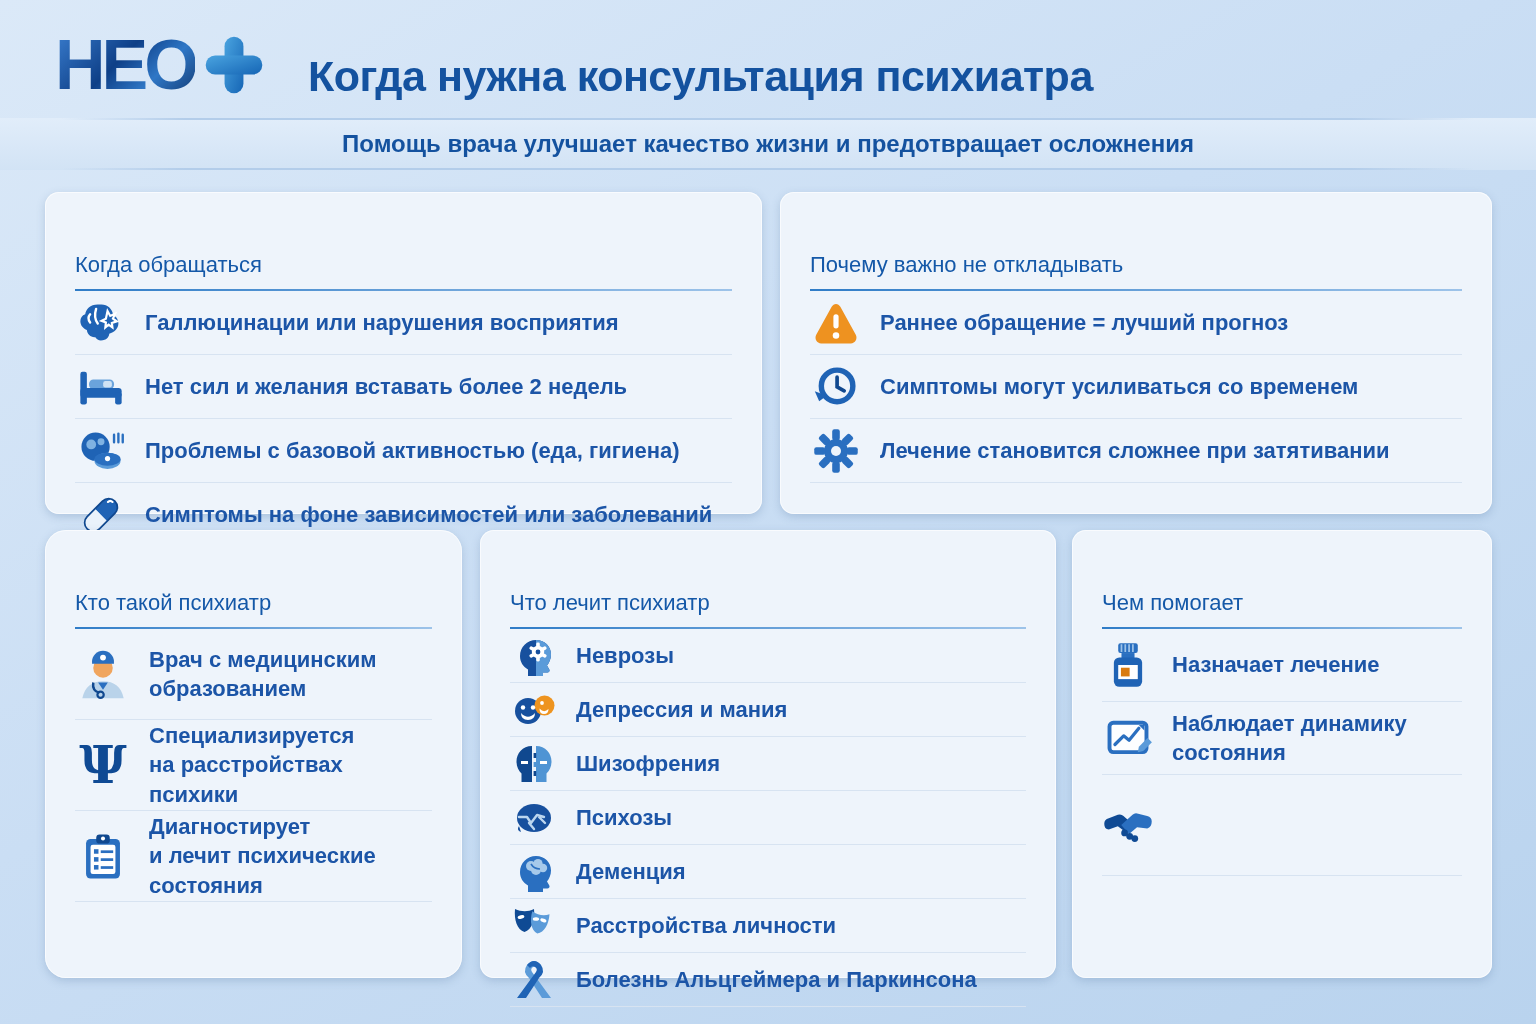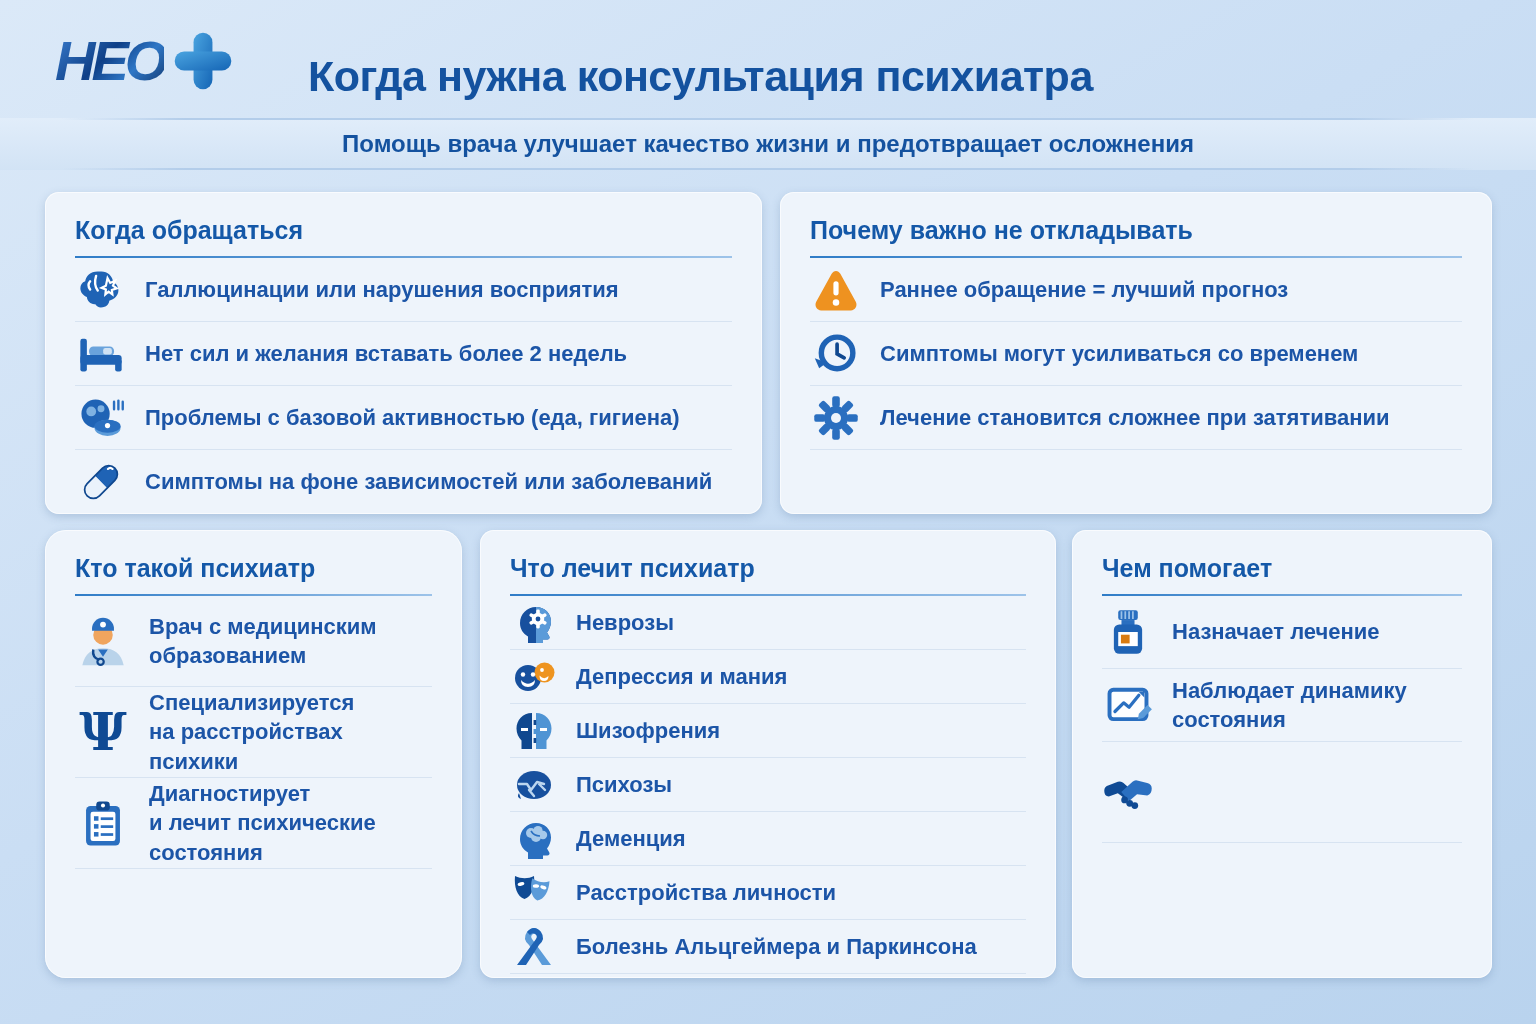--- a/index.html
+++ b/index.html
@@ -1,38 +1,38 @@
 <!DOCTYPE html>
 <html><head>
 <meta charset="utf-8">
 <style>
   html,body{margin:0;padding:0;width:1536px;height:1024px;overflow:hidden;
     font-family:"Liberation Sans",sans-serif;}
   body{background:linear-gradient(150deg,#dbe9f8 0%,#cadef4 45%,#b9d3ee 100%);position:relative;}
 
   
   .logo{position:absolute;left:55px;top:30px;display:flex;align-items:center;gap:2px;}
-  .logo-text{font-size:56px;font-weight:800;letter-spacing:-4px;line-height:1;
+  .logo-text{font-size:70px;font-weight:800;letter-spacing:-4px;line-height:1;
     background:linear-gradient(135deg,#3b7fd0 0%,#0e3f87 45%,#2f77c6 70%,#12386f 100%);
-    -webkit-background-clip:text;background-clip:text;color:transparent;font-style:italic;}
+    -webkit-background-clip:text;background-clip:text;color:transparent;}
   .logo-plus{width:62px;height:62px;margin-left:6px;}
   .page-title{position:absolute;left:308px;top:52px;font-size:43px;font-weight:700;color:#14529f;letter-spacing:-.5px;}
 
   .band{position:absolute;left:0;top:118px;width:1536px;height:52px;
     background:linear-gradient(180deg,#e1edfa,#d2e3f5);display:flex;align-items:center;justify-content:center;}
   .band:before,.band:after{content:"";position:absolute;left:0;width:100%;height:2px;
     background:linear-gradient(90deg,transparent 4%,#b3cdea 12%,#b3cdea 88%,transparent 96%);}
   .band:before{top:0}.band:after{bottom:0}
   .band-text{font-size:24px;font-weight:700;color:#14529f;}
 
   
   .card{position:absolute;background:#eef4fb;border-radius:14px;box-sizing:border-box;
     box-shadow:0 3px 9px rgba(96,128,168,.30),inset 0 0 0 1px rgba(255,255,255,.65);
     padding:24px 30px 0 30px;}
-  .card-title{font-size:25px;font-weight:700;color:#1458a8;}
+  .card-title{font-size:22px;font-weight:400;color:#1458a8;margin-top:36px;}
   .rule{height:2px;margin-top:11px;background:linear-gradient(90deg,#2f7cc7 0%,#9dc3e9 100%);}
 
   .card-when  {left:45px;  top:192px; width:717px; height:322px;}
   .card-why   {left:780px; top:192px; width:712px; height:322px;}
   .card-who   {left:45px;  top:530px; width:417px; height:448px;border-radius:21px;}
   .card-treats{left:480px; top:530px; width:576px; height:448px;}
   .card-helps {left:1072px;top:530px; width:420px; height:448px;}
 
   .row{display:flex;align-items:center;gap:18px;border-bottom:1px solid #d7e3f1;}
   .row:last-child.no-line{border-bottom:none;}

